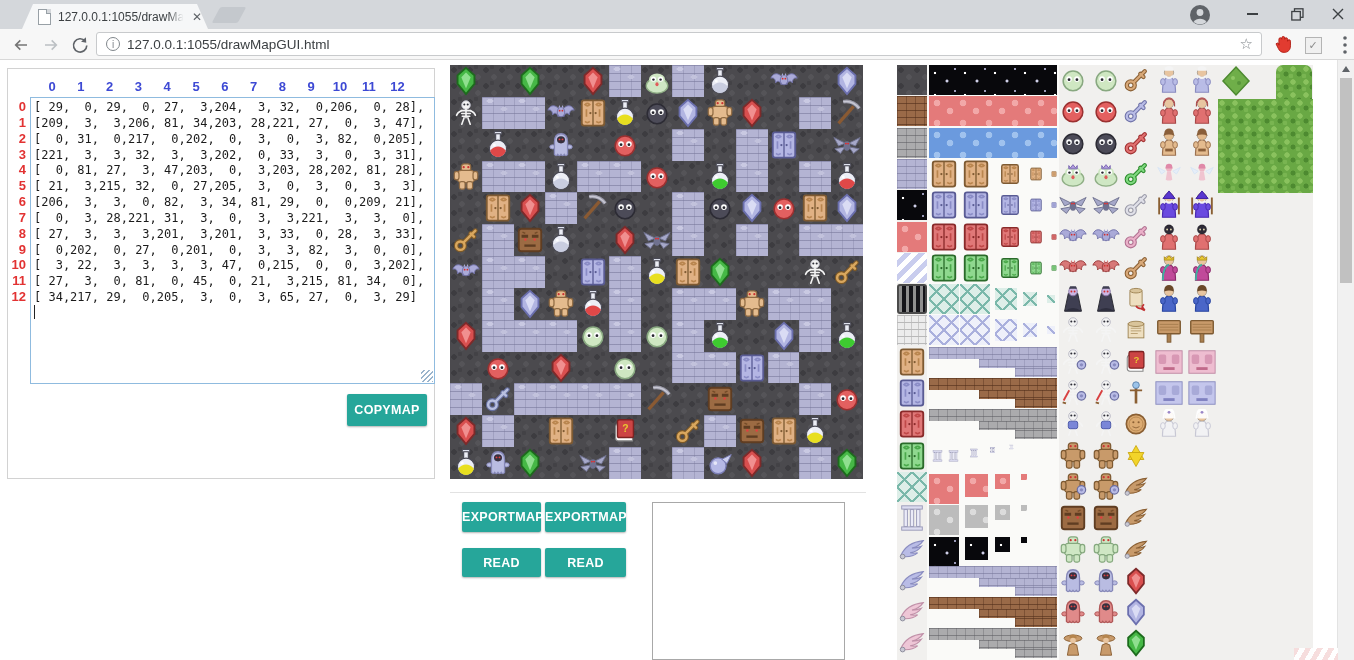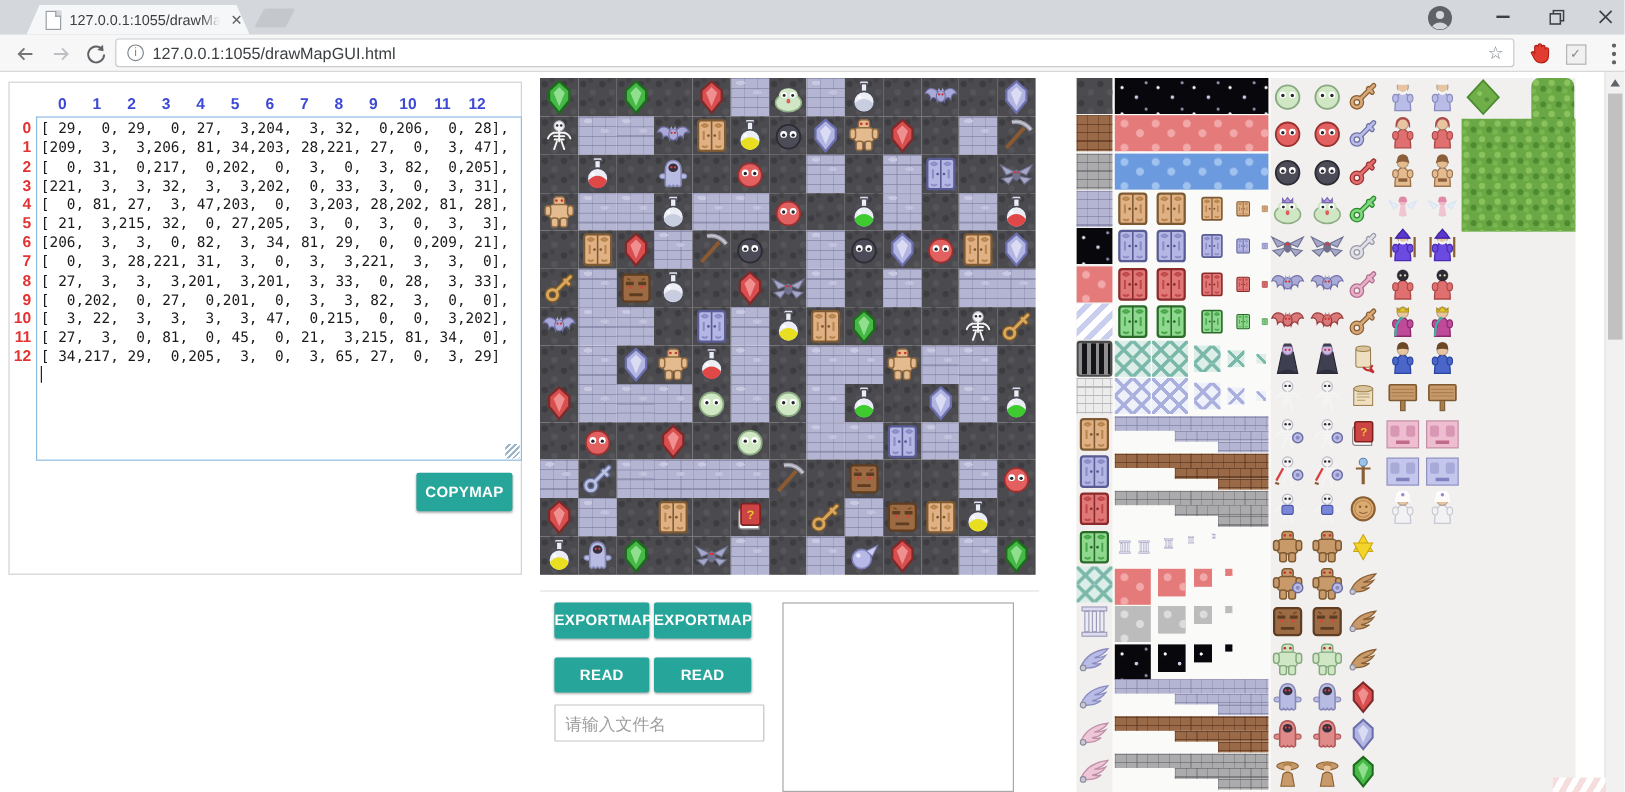--- a/index.html
+++ b/index.html
@@ -1094,21 +1094,20 @@
             <polygon points="16,7 21,12 16,24 11,12" fill="#8fdf8f"></polygon>
           </svg>
         </div>
       </div>
 
     <div class="divider"></div>
     <button class="tealbtn" style="left:462px;top:442px;width:79px;height:30px;">EXPORTMAP</button>
     <button class="tealbtn" style="left:545px;top:442px;width:81px;height:30px;">EXPORTMAP</button>
     <button class="tealbtn" style="left:462px;top:488px;width:79px;height:29px;">READ</button>
     <button class="tealbtn" style="left:545px;top:488px;width:81px;height:29px;">READ</button>
-    <input class="fileinput" type="text" placeholder="请输入文件名" style="">
     <div class="outbox"></div>
 
     <div class="palette" id="palsheet">
       <div class="colB-bg"></div>
     <div class="pswatch px-darkstone" style="position: absolute; left: 0px; top: 0px; width: 30px; height: 30px;"></div>
         <div class="pswatch px-brownbrick" style="position: absolute; left: 0px; top: 31.3px; width: 30px; height: 30px;"></div>
         <div class="pswatch px-graybrick" style="position: absolute; left: 0px; top: 62.6px; width: 30px; height: 30px;"></div>
         <div class="pswatch px-lavbrick" style="position: absolute; left: 0px; top: 93.9px; width: 30px; height: 30px;"></div>
         <div class="pswatch px-starfield" style="position: absolute; left: 0px; top: 125.2px; width: 30px; height: 30px;"></div>
         <div class="pswatch px-redclouds" style="position: absolute; left: 0px; top: 156.5px; width: 30px; height: 30px;"></div>

